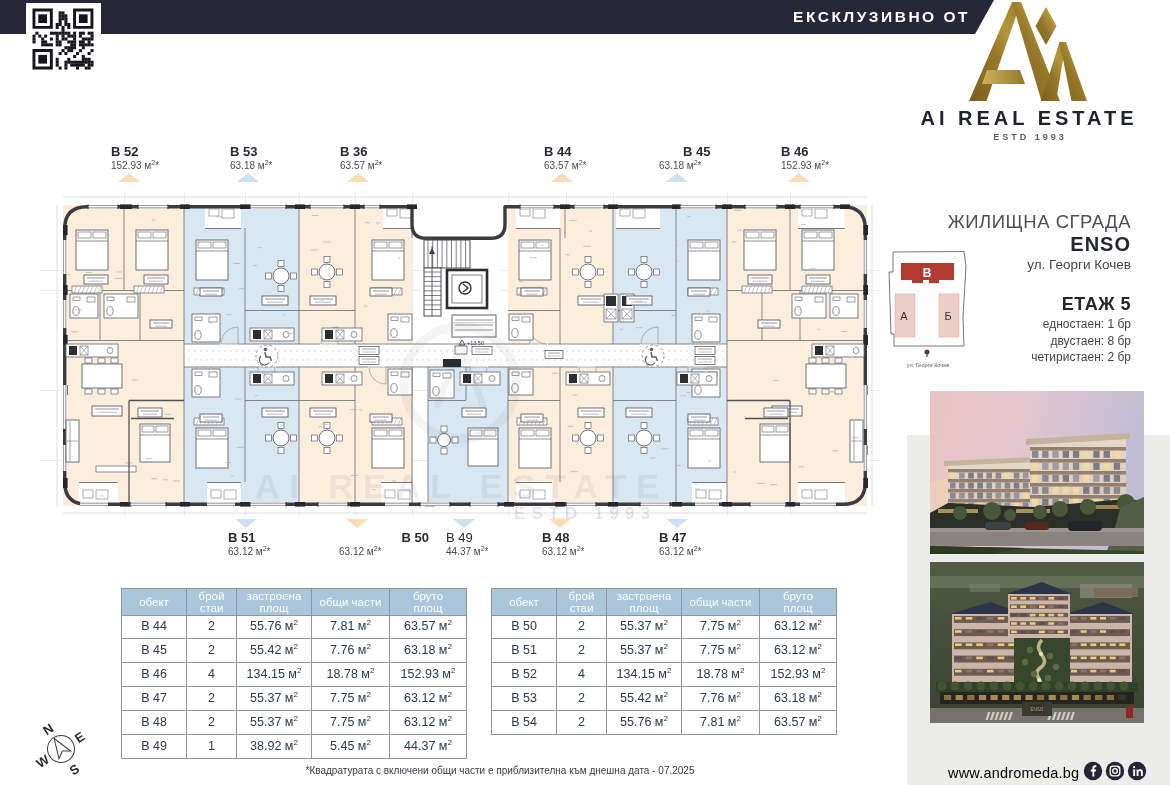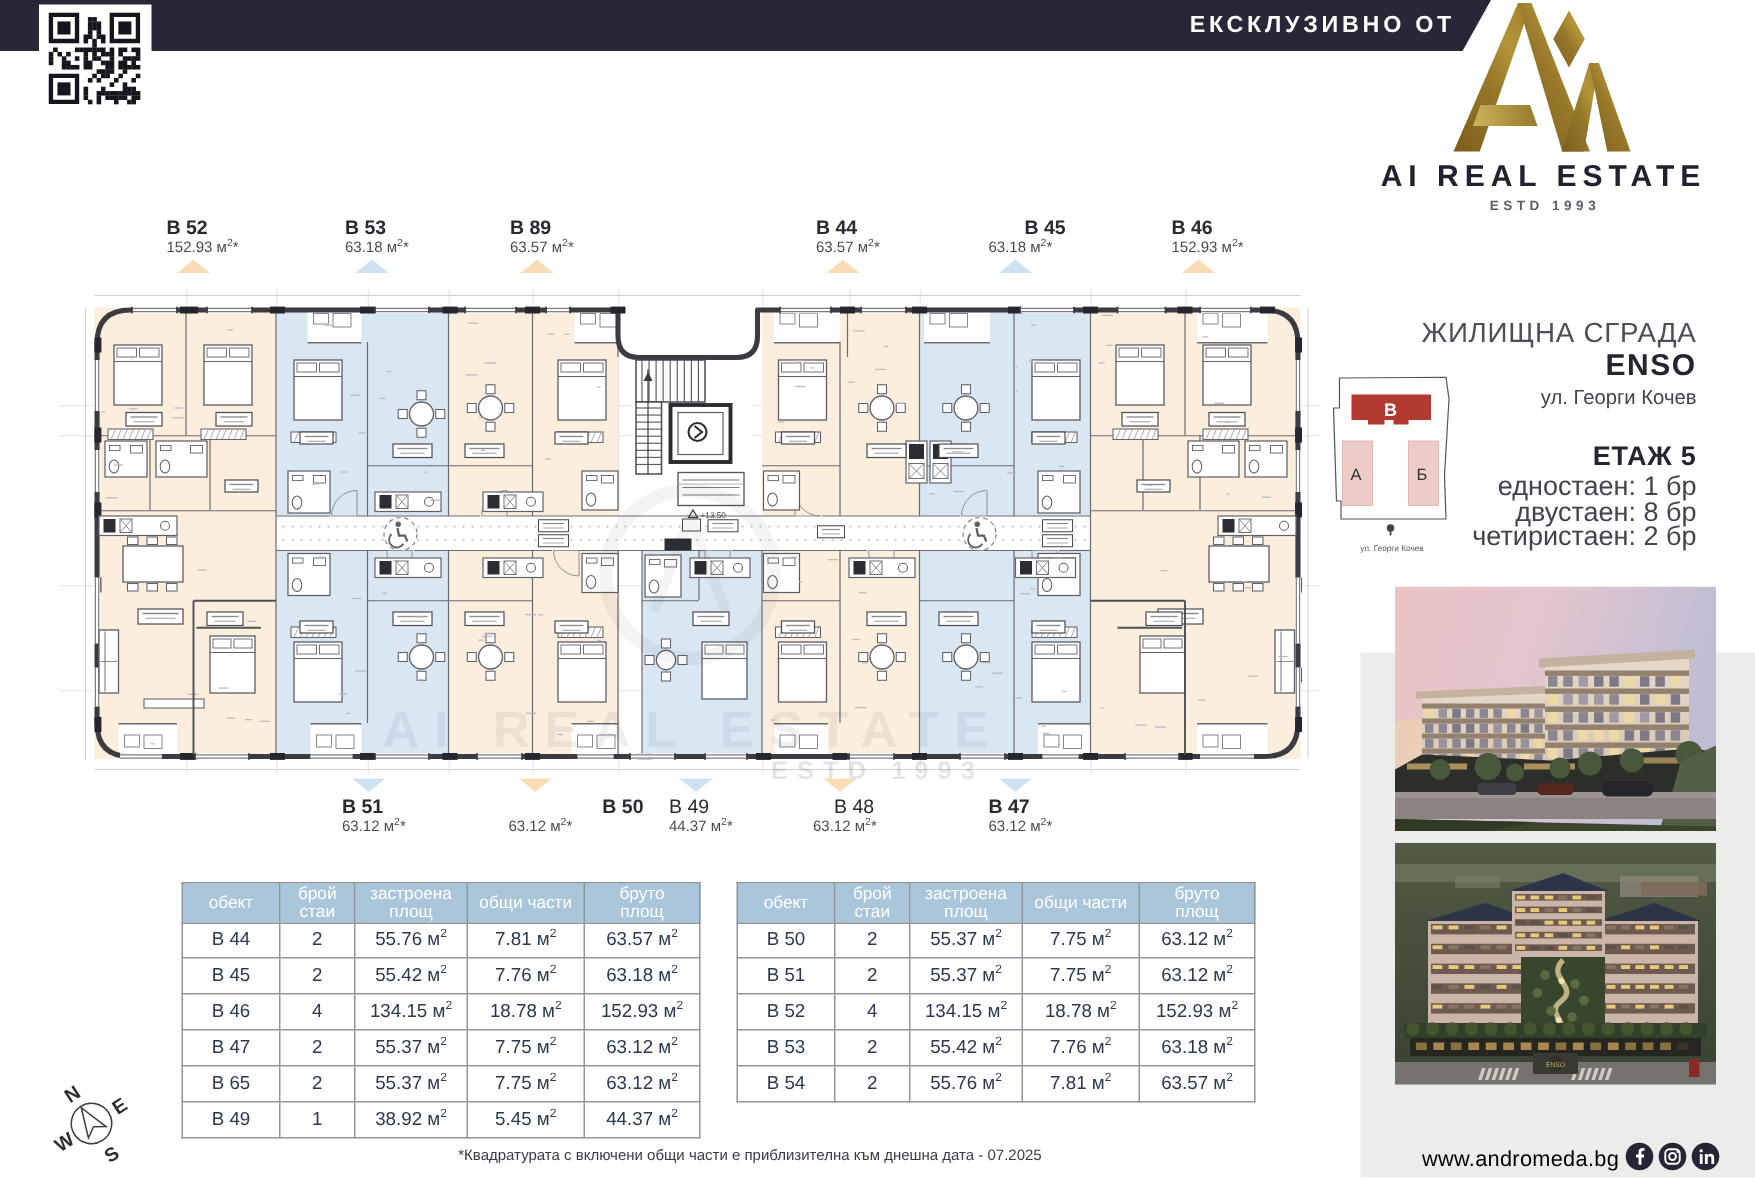--- a/index.html
+++ b/index.html
@@ -200,21 +200,21 @@
 <div class="abs" style="left:831px;top:233px;width:300px;text-align:right;color:#23252f;
      font-size:20px;font-weight:bold;letter-spacing:1px;">ENSO</div>
 
 <div class="abs" style="left:831px;top:257px;width:300px;text-align:right;color:#43434d;
      font-size:13.5px;">ул. Георги Кочев</div>
 
 <div class="abs" style="left:831px;top:294px;width:300px;text-align:right;color:#23252f;
      font-size:18px;font-weight:bold;letter-spacing:0.5px;">ЕТАЖ 5</div>
 
 <div class="abs" style="left:831px;top:316px;width:300px;text-align:right;color:#43434d;
-     font-size:18px;line-height:16.5px;">едностаен: 1 бр<br>двустаен: 8 бр<br>четиристаен: 2 бр</div>
+     font-size:12px;line-height:16.5px;">едностаен: 1 бр<br>двустаен: 8 бр<br>четиристаен: 2 бр</div>
 
 <div class="abs" style="left:907px;top:435px;width:263px;height:350px;background:#ececea;"></div>
 
 <svg class="abs" style="left:882px;top:250px;" width="90" height="122" viewBox="0 0 90 122">
 
  <g>
  <path d="M11 2 L82 1.5 L84 16 L81 67 L82 96 L12 96 L12 84 L9 84 L7 22 L11 22 Z" fill="#fdfdfd" stroke="#555" stroke-width="0.8"></path>
  </g>
 
  <g>
@@ -1824,21 +1824,21 @@
  <div style="margin:2px 0 0 7px;width:0;height:0;border-left:11px solid transparent;border-right:11px solid transparent;border-bottom:9px solid #f8ddb6;"></div>
 </div>
 
 <div class="abs" style="left:230px;top:144px;width:90px;text-align:left;">
  <div style="font-size:13px;font-weight:bold;color:#2a2a33;">B 53</div>
  <div style="font-size:10px;color:#4a4a52;">63.18 м<span style="font-size:7px;vertical-align:super;">2</span>*</div>
  <div style="margin:2px 0 0 7px;width:0;height:0;border-left:11px solid transparent;border-right:11px solid transparent;border-bottom:9px solid #cfe0f0;"></div>
 </div>
 
 <div class="abs" style="left:340px;top:144px;width:90px;text-align:left;">
- <div style="font-size:13px;font-weight:bold;color:#2a2a33;">B 89</div>
+ <div style="font-size:13px;font-weight:bold;color:#2a2a33;">B 36</div>
  <div style="font-size:10px;color:#4a4a52;">63.57 м<span style="font-size:7px;vertical-align:super;">2</span>*</div>
  <div style="margin:2px 0 0 7px;width:0;height:0;border-left:11px solid transparent;border-right:11px solid transparent;border-bottom:9px solid #f8ddb6;"></div>
 </div>
 
 <div class="abs" style="left:544px;top:144px;width:90px;text-align:left;">
  <div style="font-size:13px;font-weight:bold;color:#2a2a33;">B 44</div>
  <div style="font-size:10px;color:#4a4a52;">63.57 м<span style="font-size:7px;vertical-align:super;">2</span>*</div>
  <div style="margin:2px 0 0 7px;width:0;height:0;border-left:11px solid transparent;border-right:11px solid transparent;border-bottom:9px solid #f8ddb6;"></div>
 </div>
 
@@ -1867,21 +1867,21 @@
 </div>
 
 <div class="abs" style="left:446px;top:519px;width:90px;text-align:left;">
  <div style="margin:0 0 2px 7px;width:0;height:0;border-left:11px solid transparent;border-right:11px solid transparent;border-top:9px solid #cfe0f0;"></div>
  <div style="font-size:13px;font-weight:normal;color:#2a2a33;">B 49</div>
  <div style="font-size:10px;color:#4a4a52;">44.37 м<span style="font-size:7px;vertical-align:super;">2</span>*</div>
 </div>
 
 <div class="abs" style="left:542px;top:519px;width:90px;text-align:left;">
  <div style="margin:0 0 2px 7px;width:0;height:0;border-left:11px solid transparent;border-right:11px solid transparent;border-top:9px solid #f8ddb6;"></div>
- <div style="font-size:13px;font-weight:normal;color:#2a2a33;margin-left:14px;">B 48</div>
+ <div style="font-size:13px;font-weight:bold;color:#2a2a33;">B 48</div>
  <div style="font-size:10px;color:#4a4a52;">63.12 м<span style="font-size:7px;vertical-align:super;">2</span>*</div>
 </div>
 
 <div class="abs" style="left:659px;top:519px;width:90px;text-align:left;">
  <div style="margin:0 0 2px 7px;width:0;height:0;border-left:11px solid transparent;border-right:11px solid transparent;border-top:9px solid #cfe0f0;"></div>
  <div style="font-size:13px;font-weight:bold;color:#2a2a33;">B 47</div>
  <div style="font-size:10px;color:#4a4a52;">63.12 м<span style="font-size:7px;vertical-align:super;">2</span>*</div>
 </div>
 
 <style>
@@ -1923,21 +1923,21 @@
         <td>152.93 м<span class="sup">2</span></td>
       </tr>
 <tr>
         <td>В 47</td>
         <td>2</td>
         <td>55.37 м<span class="sup">2</span></td>
         <td>7.75 м<span class="sup">2</span></td>
         <td>63.12 м<span class="sup">2</span></td>
       </tr>
 <tr>
-        <td>В 65</td>
+        <td>В 48</td>
         <td>2</td>
         <td>55.37 м<span class="sup">2</span></td>
         <td>7.75 м<span class="sup">2</span></td>
         <td>63.12 м<span class="sup">2</span></td>
       </tr>
 <tr>
         <td>В 49</td>
         <td>1</td>
         <td>38.92 м<span class="sup">2</span></td>
         <td>5.45 м<span class="sup">2</span></td>

